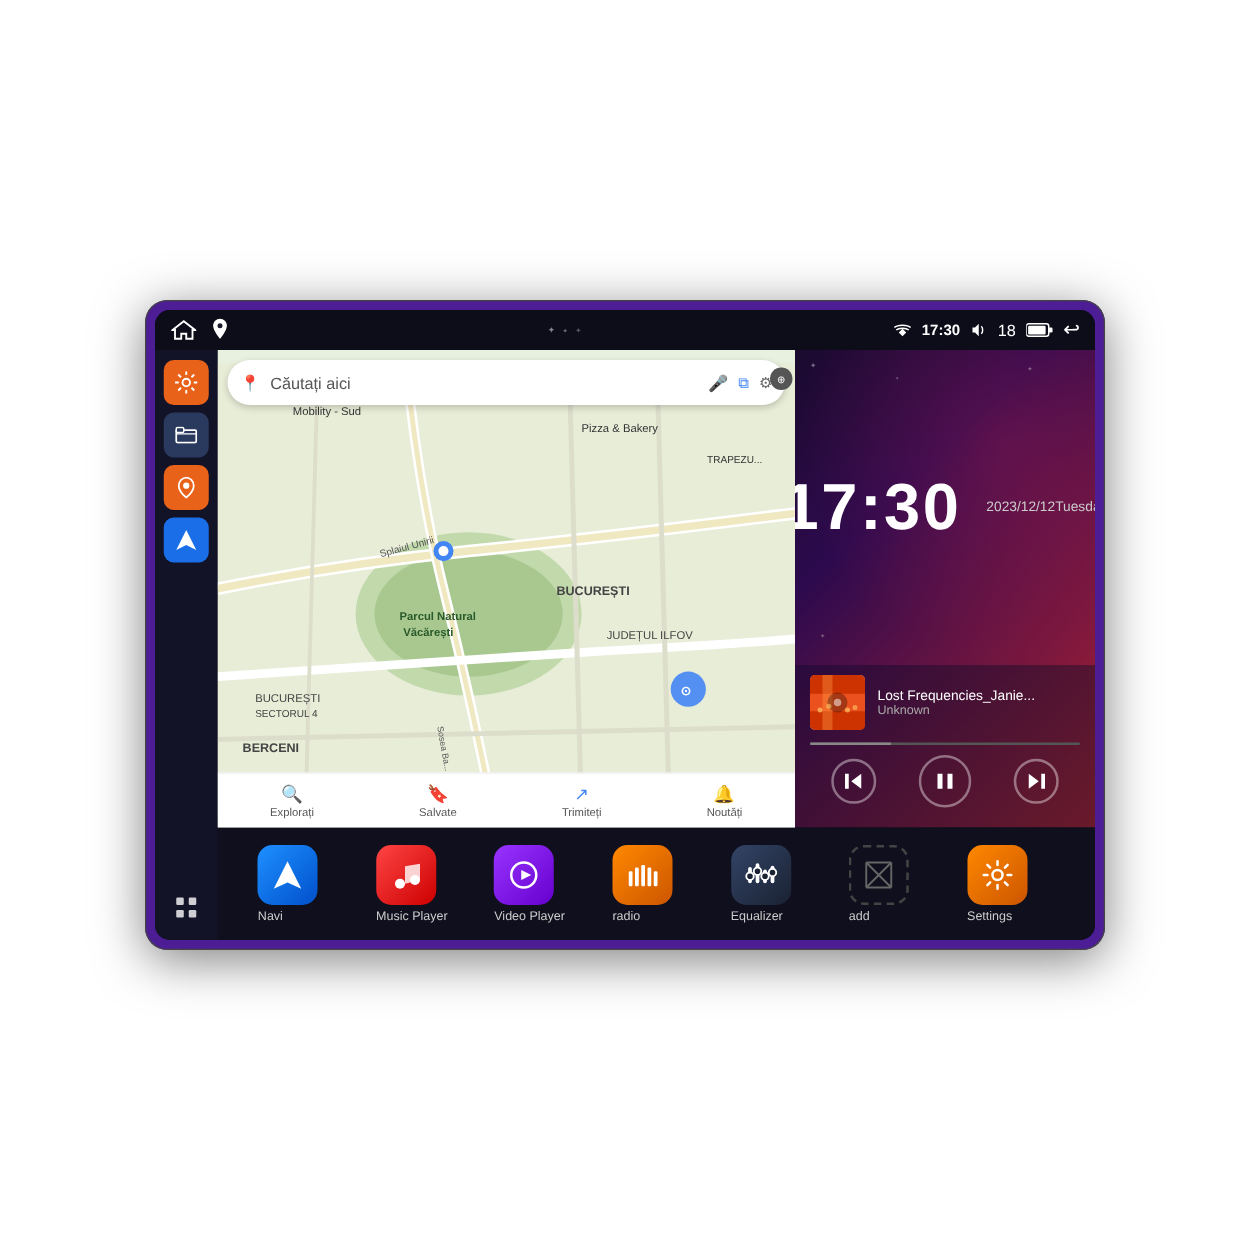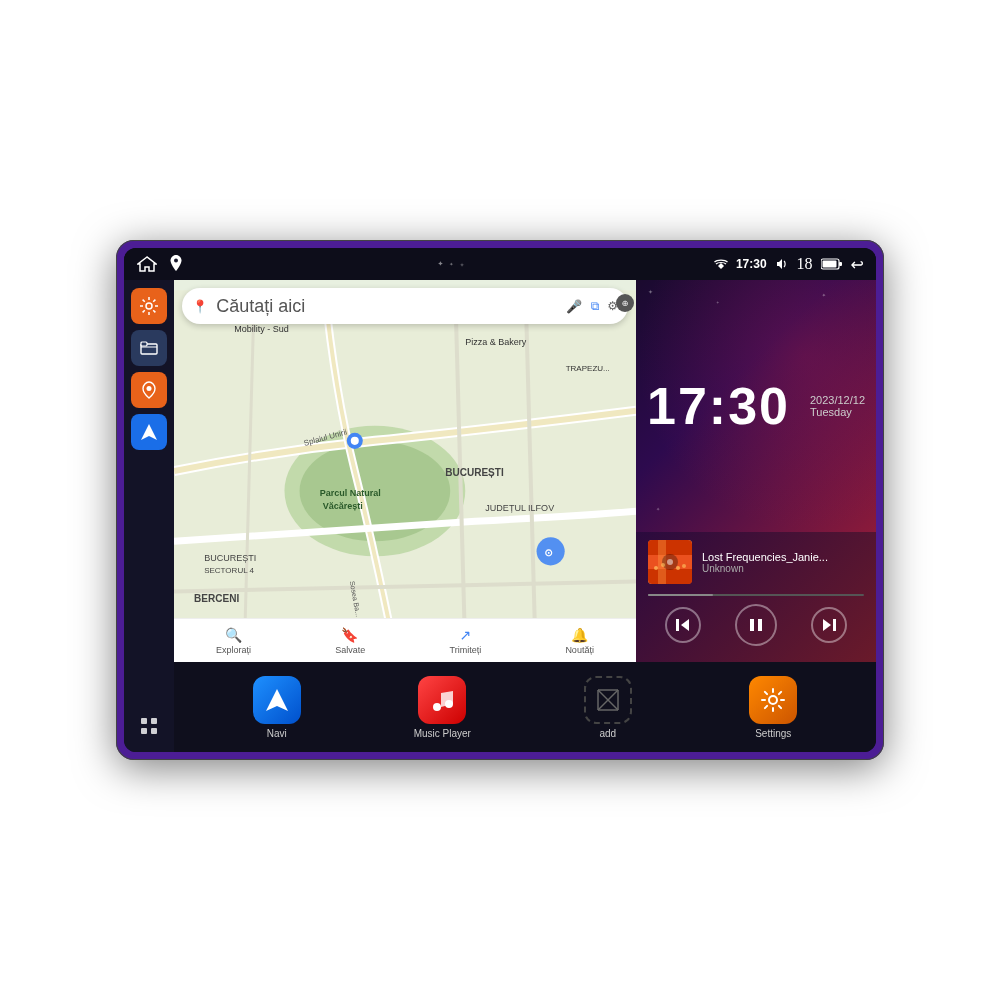--- a/index.html
+++ b/index.html
@@ -140,21 +140,21 @@
       display: flex;
       align-items: center;
       padding: 0 10px;
       gap: 8px;
       box-shadow: 0 2px 6px rgba(0,0,0,0.2);
       z-index: 5;
     }
 
     .map-search-text {
       flex: 1;
-      font-size: 18px;
+      font-size: 13px;
       color: #555;
     }
 
     .map-mic { color: #666; font-size: 13px; }
     .map-layers { color: #4285f4; font-size: 12px; }
     .map-settings-btn { color: #666; font-size: 12px; }
 
     
     .map-svg {
       width: 100%;
@@ -222,21 +222,21 @@
       font-size: 52px;
       font-weight: bold;
       color: white;
       letter-spacing: 2px;
       position: relative;
       z-index: 1;
     }
 
     .clock-date {
       display: flex;
-      flex-direction: column;
+      flex-direction: row;
       position: relative;
       z-index: 1;
     }
 
     .clock-date-text {
       font-size: 11px;
       color: #cccccc;
     }
 
     .clock-day {
@@ -329,21 +329,21 @@
       display: flex;
       align-items: center;
       justify-content: space-around;
       padding: 0 20px;
       flex-shrink: 0;
     }
 
     .app-item {
       display: flex;
       flex-direction: column;
-      align-items: center;
+      align-items: flex-start;
       gap: 4px;
       cursor: pointer;
       min-width: 70px;
     }
 
     .app-icon {
       width: 48px;
       height: 48px;
       border-radius: 12px;
       display: flex;
@@ -401,21 +401,21 @@
           <polygon points="7,11 4,8 7,5 10,8" fill="white"></polygon>
           <path d="M2,6 C4,4 10,4 12,6" fill="none" stroke="white" stroke-width="1.2"></path>
           <path d="M0.5,4 C3,1.5 11,1.5 13.5,4" fill="none" stroke="white" stroke-width="1.2"></path>
         </svg>
         <span style="color:white;font-size:12px;font-weight:bold;">17:30</span>
 
         <svg width="14" height="12" viewBox="0 0 14 12">
           <path d="M2,4 L2,8 L4,8 L7,11 L7,1 L4,4 Z" fill="white"></path>
           <path d="M9,3 C10.5,4 10.5,8 9,9" fill="none" stroke="white" stroke-width="1.2"></path>
         </svg>
-        <span style="color:white;font-size:16px;font-family:Liberation Serif, serif;">18</span>
+        <span style="color:white;font-size:13px;">18</span>
 
         <svg width="22" height="12" viewBox="0 0 22 12">
           <rect x="0" y="1" width="18" height="10" rx="2" fill="none" stroke="white" stroke-width="1.2"></rect>
           <rect x="18" y="4" width="3" height="4" rx="1" fill="white"></rect>
           <rect x="1.5" y="2.5" width="14" height="7" rx="1" fill="white"></rect>
         </svg>
 
         <div style="color:white;font-size:16px;cursor:pointer;">↩</div>
       </div>
     </div>
@@ -617,23 +617,59 @@
             <div class="app-icon red">
               <svg width="26" height="26" viewBox="0 0 26 26">
                 <circle cx="8" cy="20" r="4" fill="white"></circle>
                 <circle cx="20" cy="17" r="4" fill="white"></circle>
                 <path d="M12,20 L12,6 L24,4 L24,17" fill="white" opacity="0.8"></path>
               </svg>
             </div>
             <span class="app-label">Music Player</span>
           </div>
 
-
-
-
+          <div class="app-item">
+            <div class="app-icon purple">
+              <svg width="26" height="26" viewBox="0 0 26 26">
+                <circle cx="13" cy="13" r="10" fill="none" stroke="white" stroke-width="2"></circle>
+                <polygon points="11,9 19,13 11,17" fill="white"></polygon>
+              </svg>
+            </div>
+            <span class="app-label">Video Player</span>
+          </div>
+
+          <div class="app-item">
+            <div class="app-icon orange">
+              <svg width="26" height="26" viewBox="0 0 26 26">
+                <rect x="2" y="10" width="3" height="12" rx="1" fill="white"></rect>
+                <rect x="7" y="7" width="3" height="15" rx="1" fill="white"></rect>
+                <rect x="12" y="5" width="3" height="17" rx="1" fill="white"></rect>
+                <rect x="17" y="7" width="3" height="15" rx="1" fill="white"></rect>
+                <rect x="22" y="10" width="3" height="12" rx="1" fill="white"></rect>
+              </svg>
+            </div>
+            <span class="app-label">radio</span>
+          </div>
+
+
+          <div class="app-item">
+            <div class="app-icon dark">
+              <svg width="26" height="26" viewBox="0 0 26 26">
+                <line x1="4" y1="18" x2="4" y2="8" stroke="white" stroke-width="3" stroke-linecap="round"></line>
+                <line x1="10" y1="18" x2="10" y2="5" stroke="white" stroke-width="3" stroke-linecap="round"></line>
+                <line x1="16" y1="18" x2="16" y2="10" stroke="white" stroke-width="3" stroke-linecap="round"></line>
+                <line x1="22" y1="18" x2="22" y2="7" stroke="white" stroke-width="3" stroke-linecap="round"></line>
+                <circle cx="4" cy="14" r="3" fill="#1a2233" stroke="white" stroke-width="1.5"></circle>
+                <circle cx="10" cy="10" r="3" fill="#1a2233" stroke="white" stroke-width="1.5"></circle>
+                <circle cx="16" cy="14" r="3" fill="#1a2233" stroke="white" stroke-width="1.5"></circle>
+                <circle cx="22" cy="11" r="3" fill="#1a2233" stroke="white" stroke-width="1.5"></circle>
+              </svg>
+            </div>
+            <span class="app-label">Equalizer</span>
+          </div>
 
           <div class="app-item">
             <div class="app-icon add-gray">
               <svg width="26" height="26" viewBox="0 0 26 26">
                 <line x1="3" y1="3" x2="23" y2="23" stroke="#666" stroke-width="1.5"></line>
                 <line x1="23" y1="3" x2="3" y2="23" stroke="#666" stroke-width="1.5"></line>
                 <line x1="3" y1="3" x2="23" y2="3" stroke="#666" stroke-width="1.5"></line>
                 <line x1="23" y1="3" x2="23" y2="23" stroke="#666" stroke-width="1.5"></line>
                 <line x1="3" y1="23" x2="23" y2="23" stroke="#666" stroke-width="1.5"></line>
                 <line x1="3" y1="3" x2="3" y2="23" stroke="#666" stroke-width="1.5"></line>

